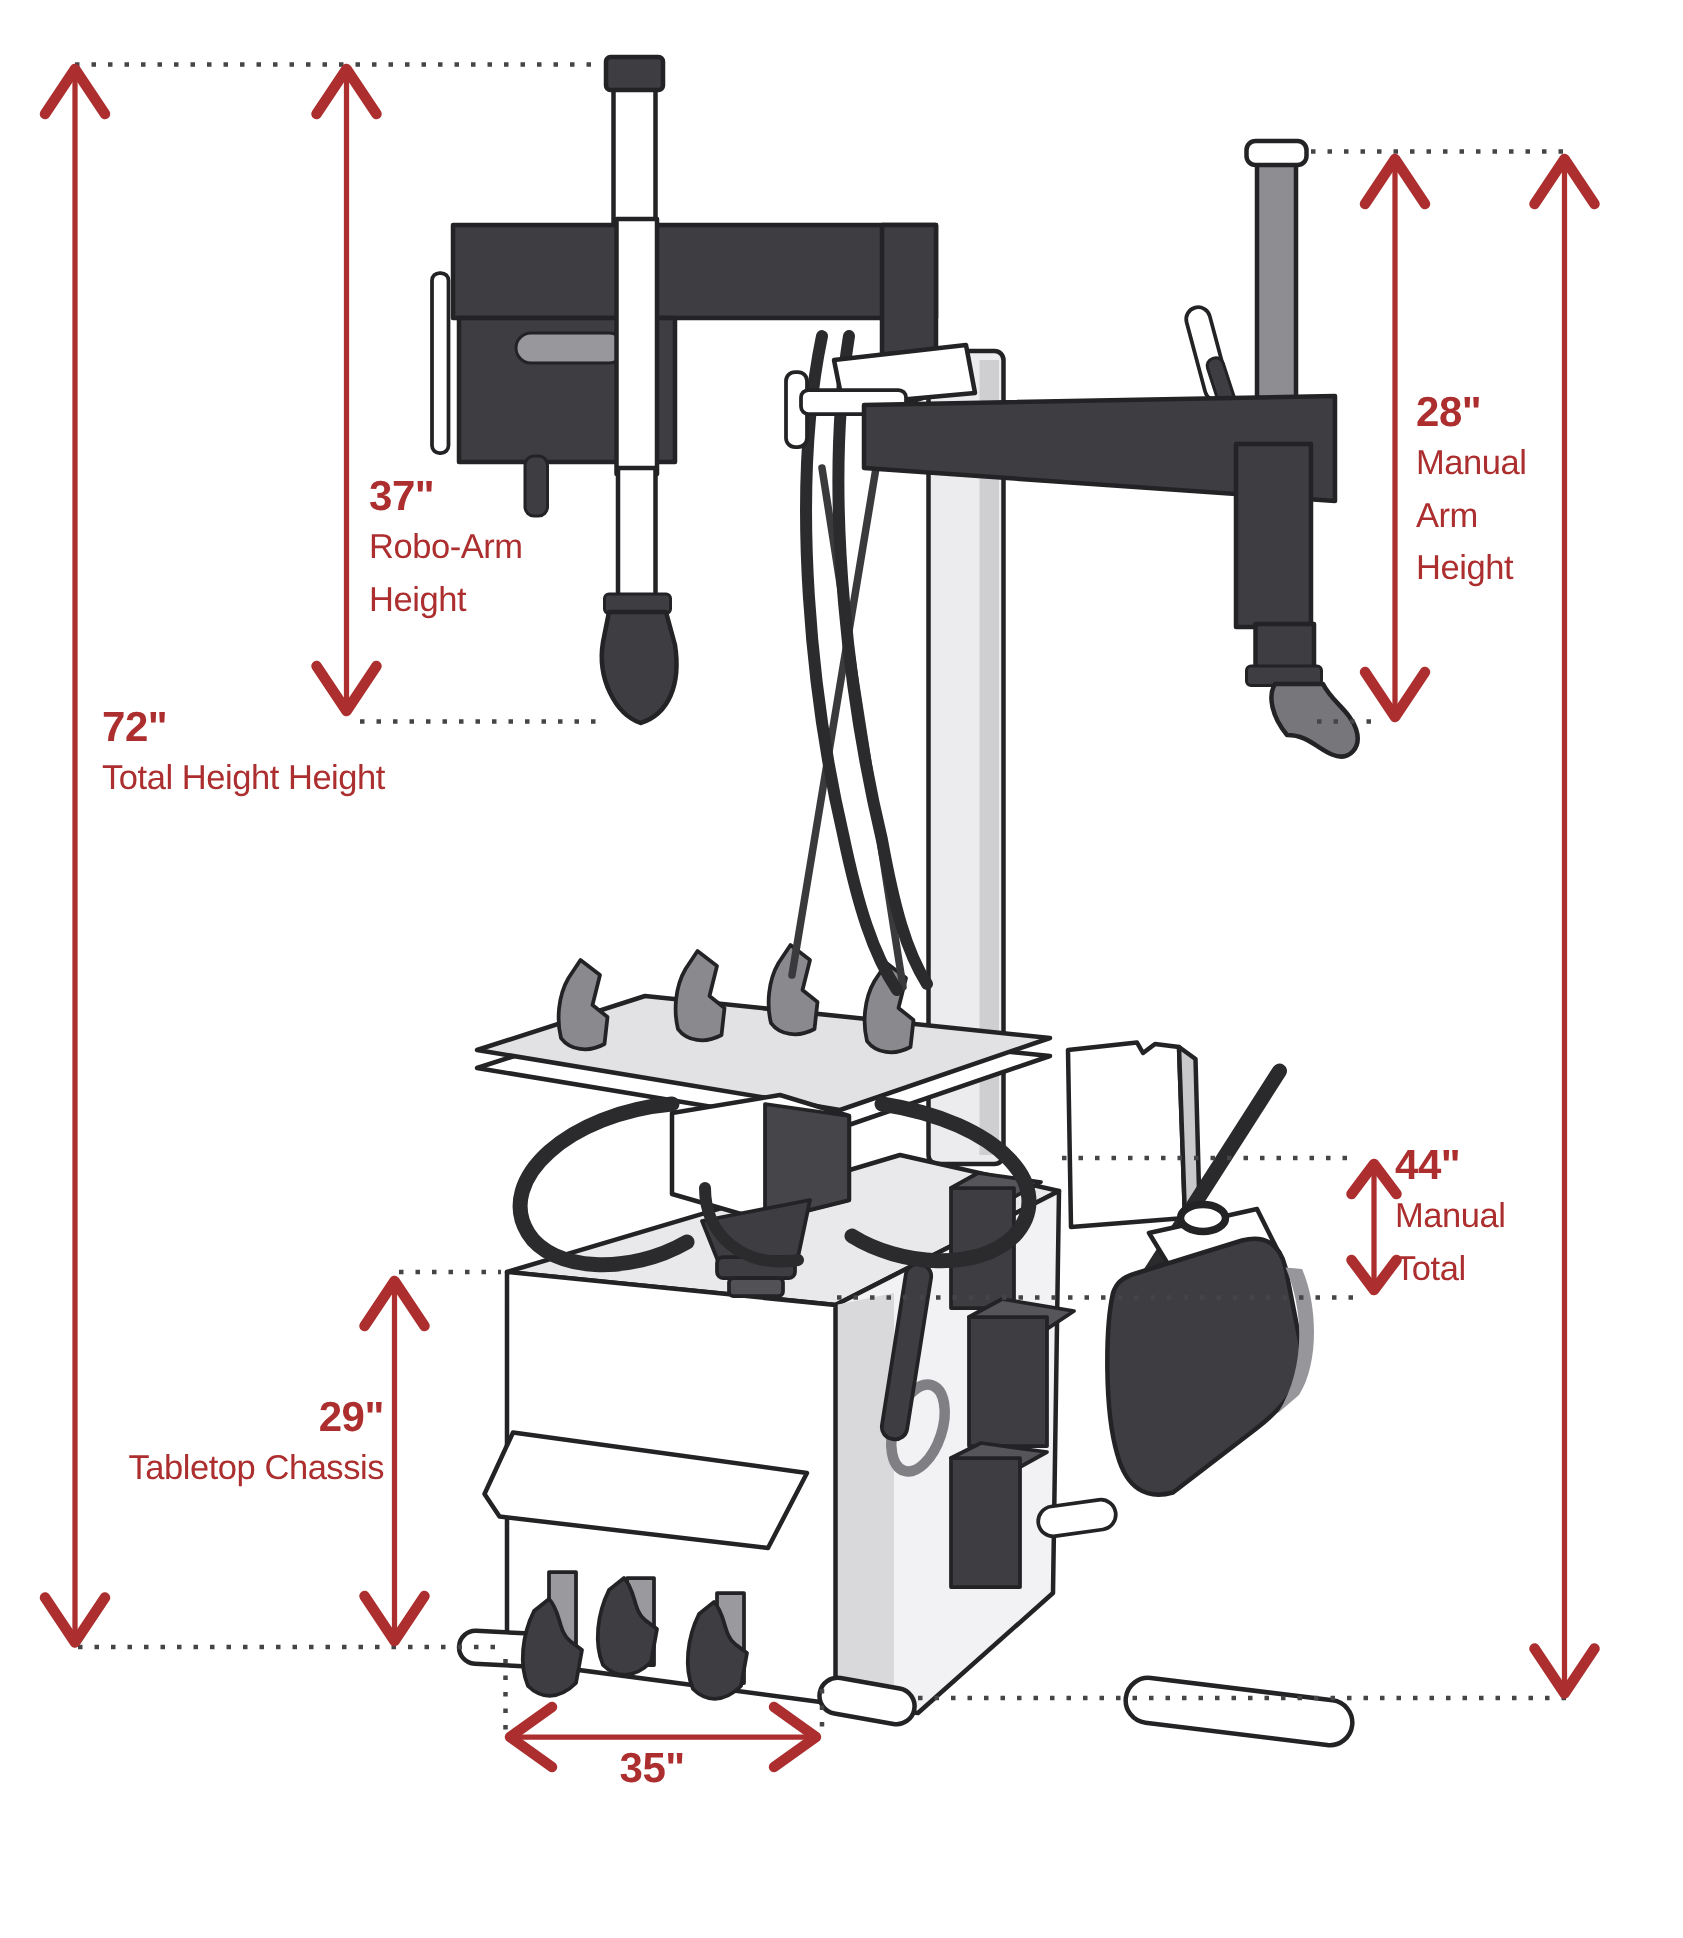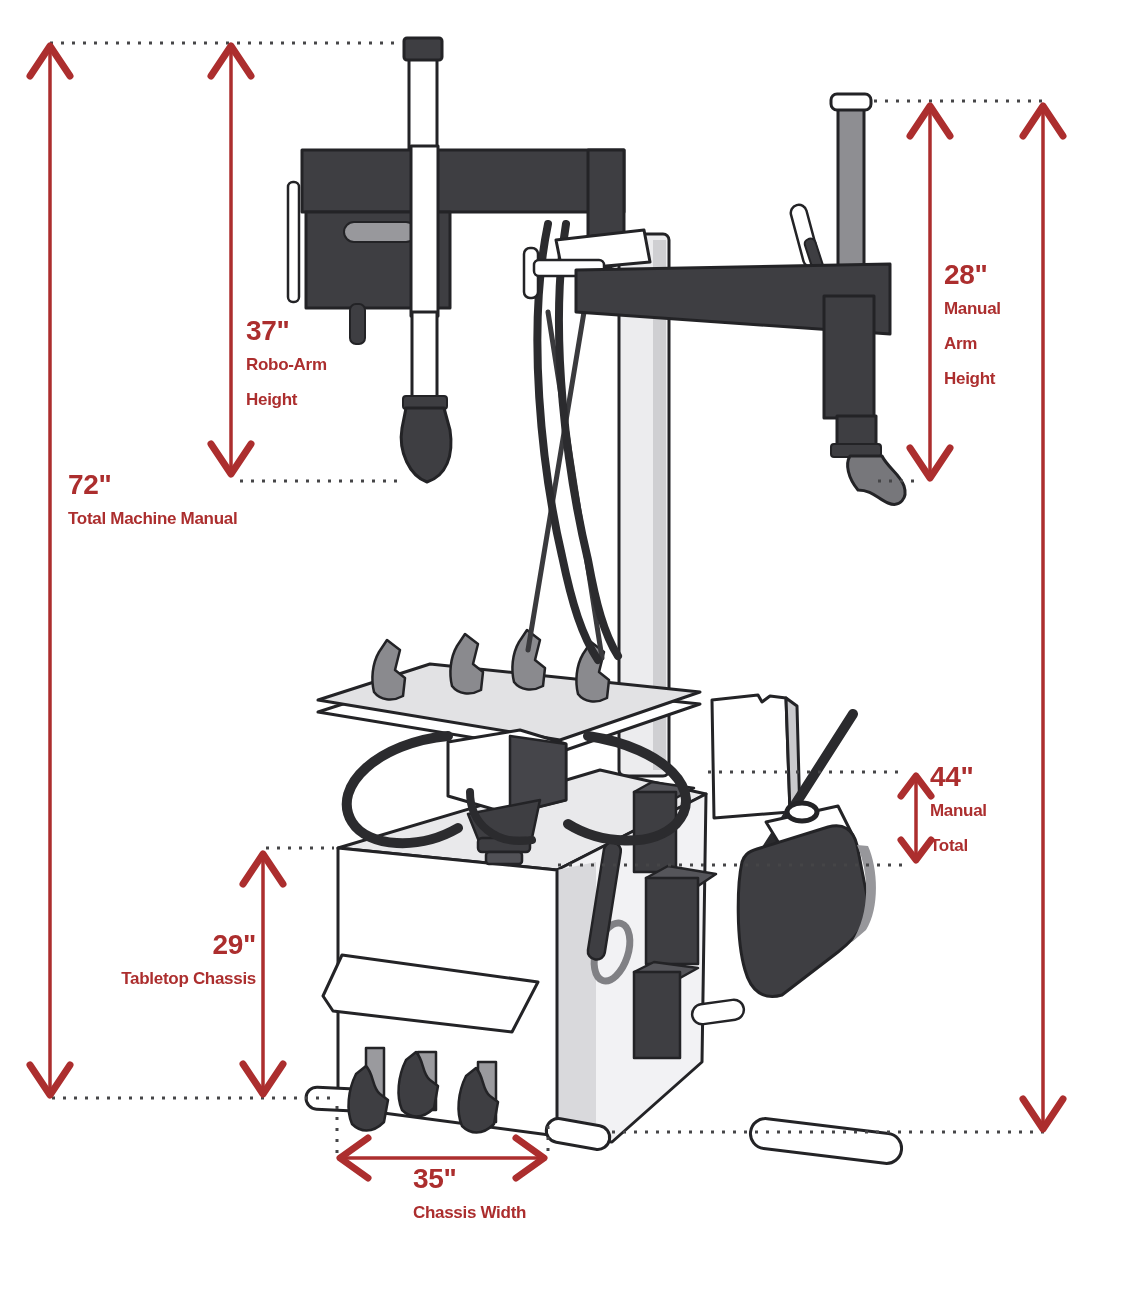--- a/index.html
+++ b/index.html
@@ -11,21 +11,21 @@
     font-family:"Liberation Sans","DejaVu Sans",sans-serif;
   }
   .art{position:absolute;left:0;top:0;}
   .dim{
     position:absolute;
     color:var(--red,#AC2E2E);
     font-family:"Liberation Sans","DejaVu Sans",sans-serif;
     white-space:nowrap;
   }
   .dim .val{font-weight:bold;font-size:28px;line-height:33px;letter-spacing:-0.3px;}
-  .dim .ln{font-weight:bold;font-size:17px;line-height:35px;letter-spacing:-0.3px;}
+  .dim .ln{font-weight:normal;font-size:23px;line-height:35px;letter-spacing:-0.3px;}
   .dim.right{text-align:right;}
   
   .machine{stroke:var(--ink,#232326);stroke-width:3;stroke-linejoin:round;stroke-linecap:round;}
   .dots{stroke:var(--dot,#454547);stroke-width:3;stroke-dasharray:3 8;fill:none;}
   .shaft{stroke:var(--red,#AC2E2E);stroke-width:3.5;fill:none;}
   .head{stroke:var(--red,#AC2E2E);stroke-width:7;fill:none;stroke-linecap:round;stroke-linejoin:round;}
 </style>
 </head>
 <body>
 
@@ -203,21 +203,21 @@
       <g>
         <path class="shaft" d="M342,1158 H542"></path>
         <path class="head" d="M368,1138 L340,1158 L368,1178"></path>
         <path class="head" d="M516,1138 L544,1158 L516,1178"></path>
       </g>
     </g>
   </svg>
 
   <div class="dim" style="left:68px;top:468px;">
     <div class="val">72"</div>
-    <div class="ln">Total Machine Manual</div>
+    <div class="ln">Total Height Height</div>
   </div>
 
   <div class="dim" style="left:246px;top:314px;">
     <div class="val">37"</div>
     <div class="ln">Robo-Arm</div>
     <div class="ln">Height</div>
   </div>
 
   <div class="dim" style="left:944px;top:258px;">
     <div class="val">28"</div>
@@ -232,16 +232,15 @@
     <div class="ln">Total</div>
   </div>
 
   <div class="dim right" style="left:30px;top:928px;width:226px;">
     <div class="val">29"</div>
     <div class="ln">Tabletop Chassis</div>
   </div>
 
   <div class="dim" style="left:413px;top:1162px;">
     <div class="val">35"</div>
-    <div class="ln">Chassis Width</div>
   </div>
 
 </div>
 
 </body></html>

